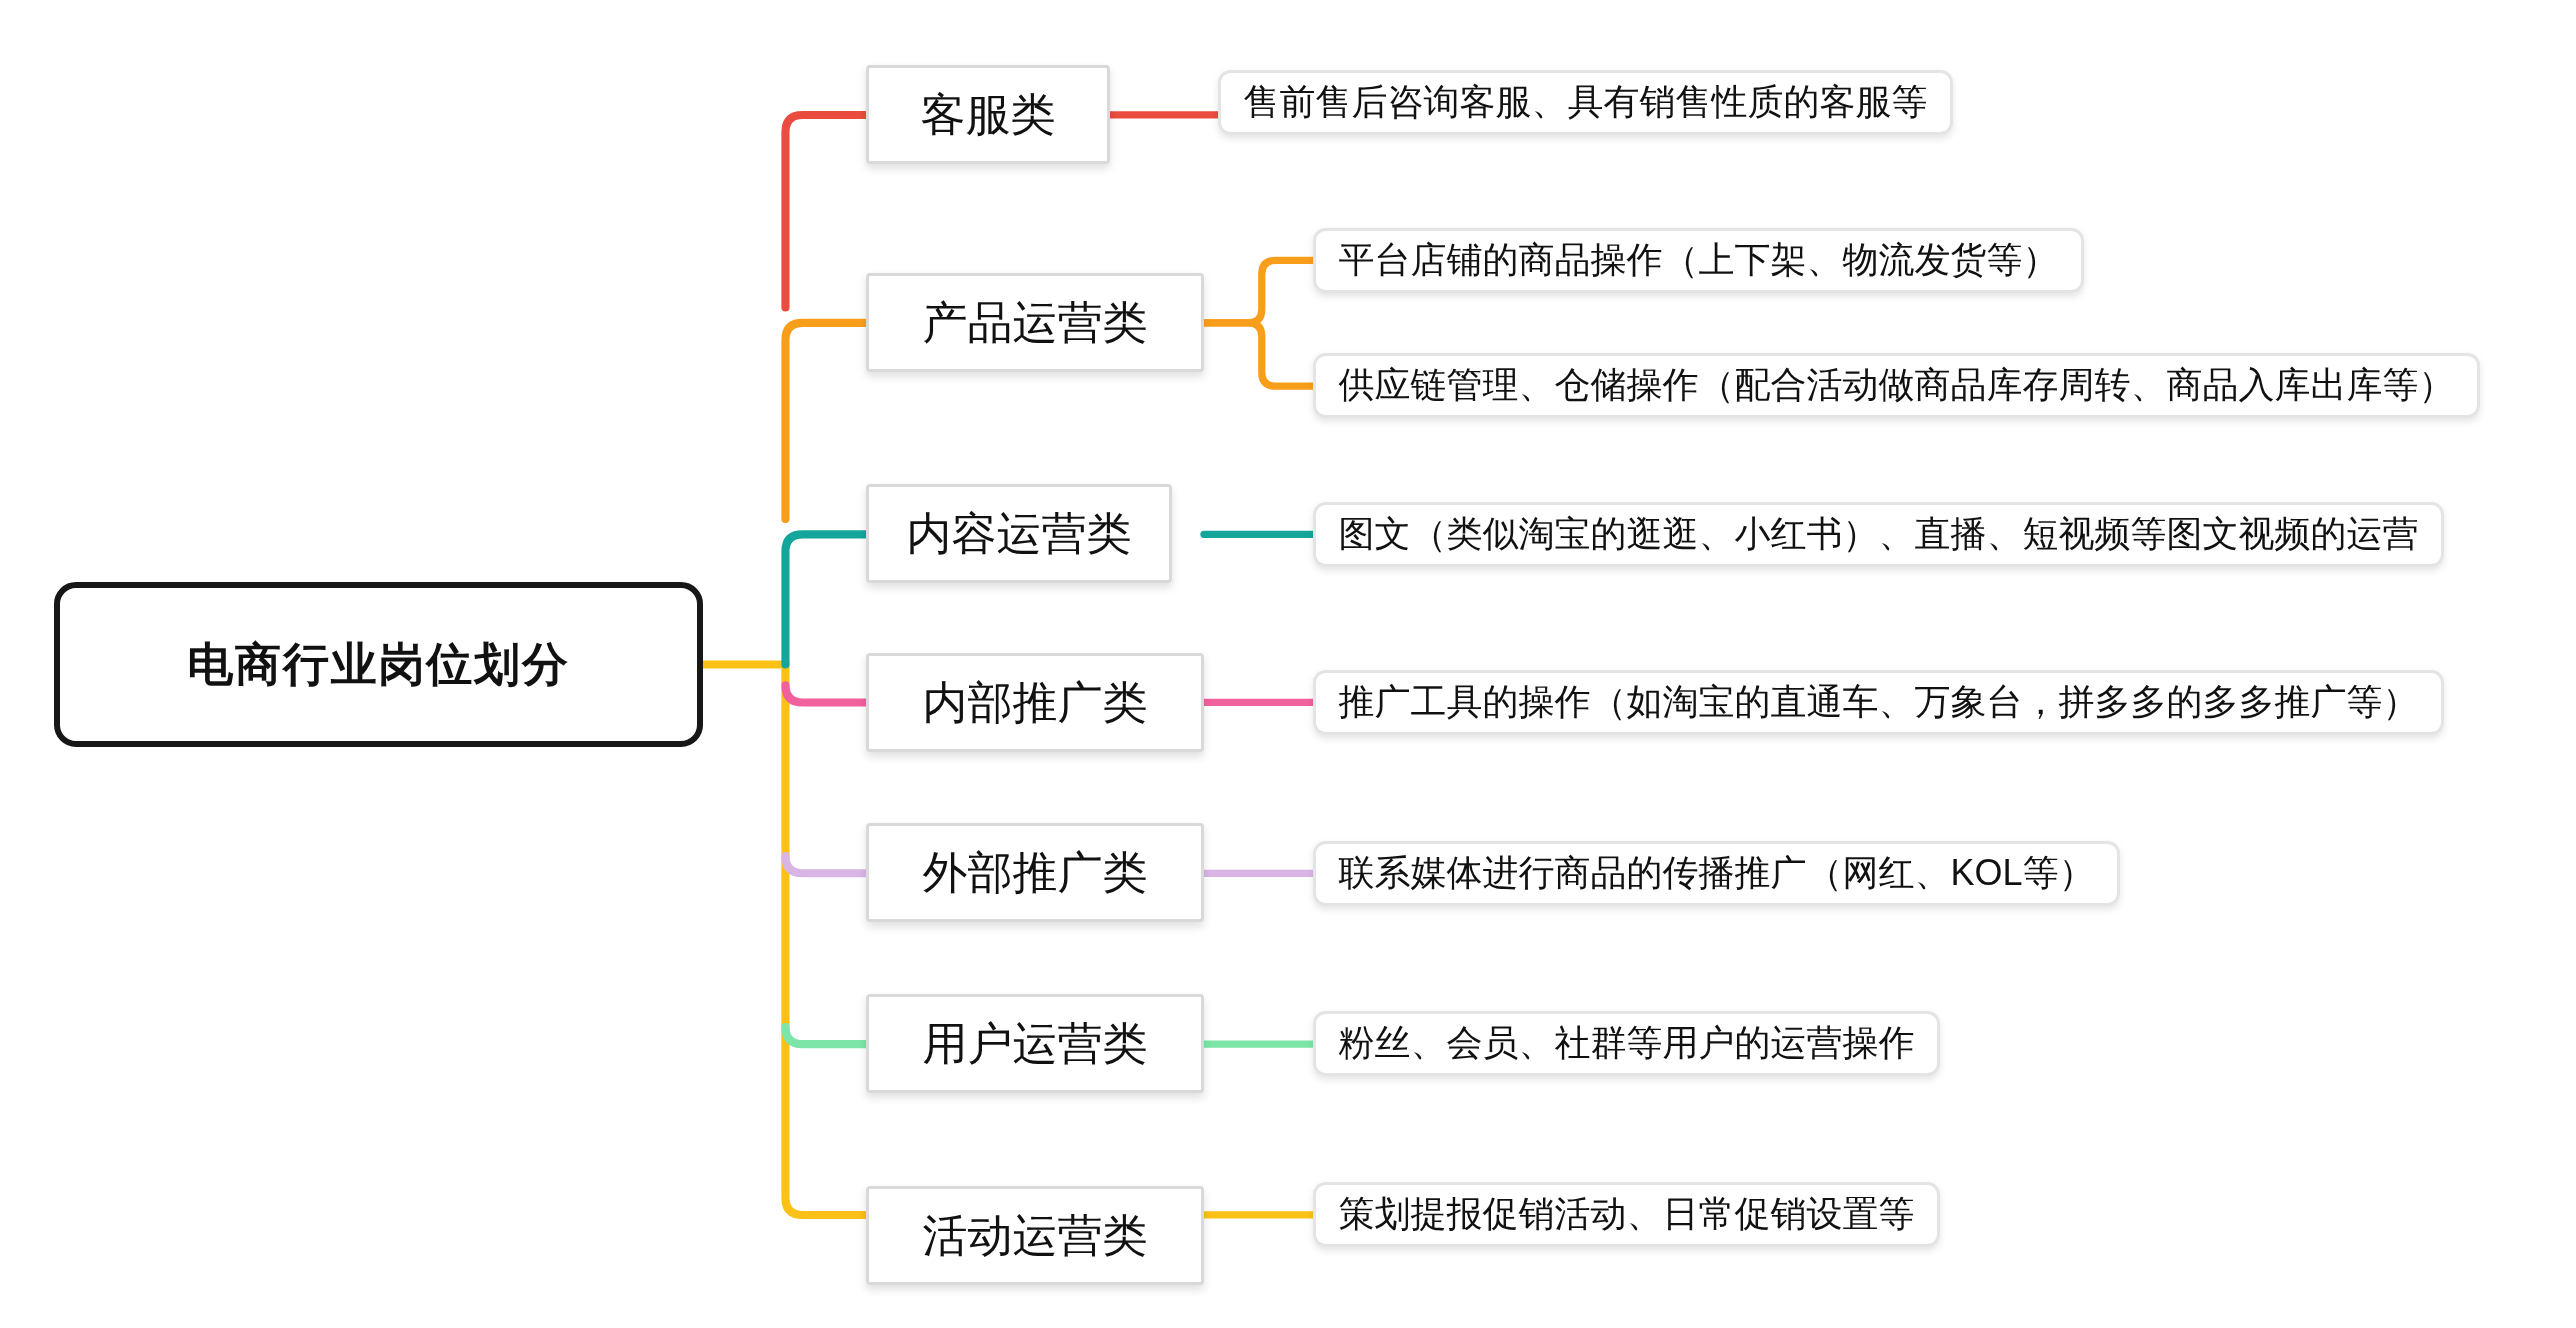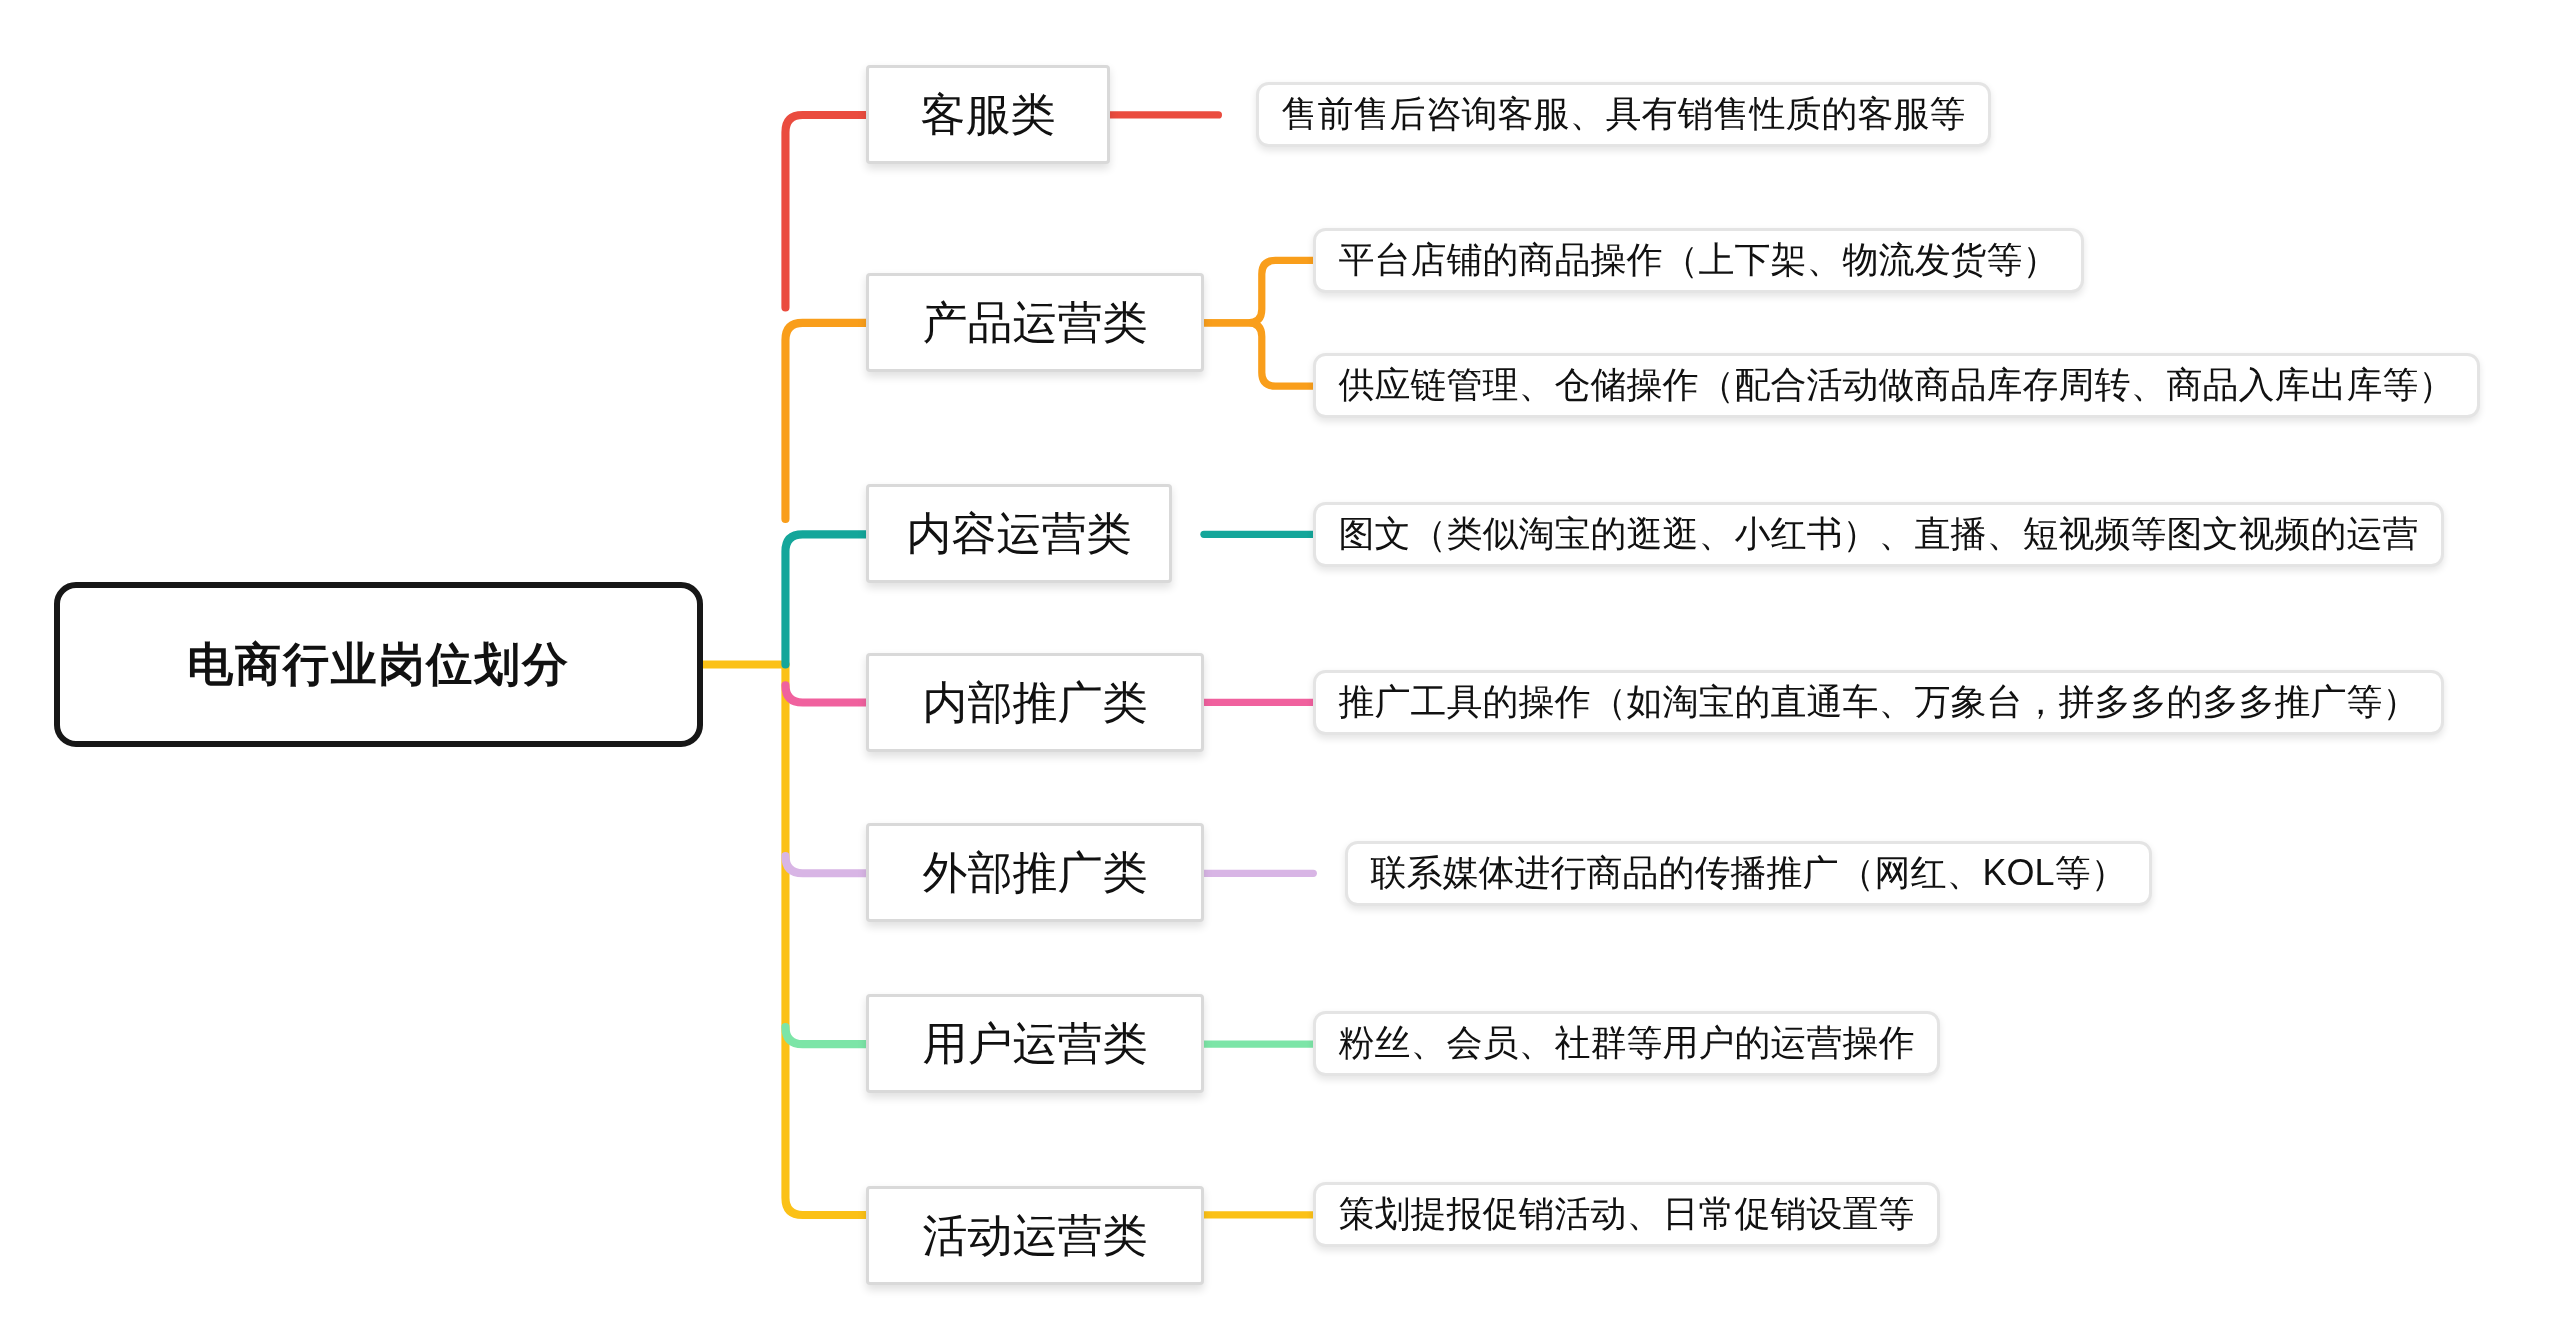--- a/index.html
+++ b/index.html
@@ -96,36 +96,36 @@
   <div class="node main" style="left:866px; top:823px; width:338px;">
     <span>外部推广类</span>
   </div>
   <div class="node main" style="left:866px; top:994px; width:338px;">
     <span>用户运营类</span>
   </div>
   <div class="node main" style="left:866px; top:1165px; width:338px;margin-top:21px;">
     <span>活动运营类</span>
   </div>
 
-  <div class="node child" style="left:1218px; top:82px;margin-left:38px;">
+  <div class="node child" style="left:1218px; top:70px;">
     <span>售前售后咨询客服、具有销售性质的客服等</span>
   </div>
   <div class="node child" style="left:1313px; top:228px;">
     <span>平台店铺的商品操作（上下架、物流发货等）</span>
   </div>
   <div class="node child" style="left:1313px; top:353px;">
     <span>供应链管理、仓储操作（配合活动做商品库存周转、商品入库出库等）</span>
   </div>
   <div class="node child" style="left:1313px; top:502px;">
     <span>图文（类似淘宝的逛逛、小红书）、直播、短视频等图文视频的运营</span>
   </div>
   <div class="node child" style="left:1313px; top:670px;">
     <span>推广工具的操作（如淘宝的直通车、万象台，拼多多的多多推广等）</span>
   </div>
-  <div class="node child" style="left:1313px; top:841px;margin-left:32px;">
+  <div class="node child" style="left:1313px; top:841px;">
     <span>联系媒体进行商品的传播推广（网红、KOL等）</span>
   </div>
   <div class="node child" style="left:1313px; top:1011px;">
     <span>粉丝、会员、社群等用户的运营操作</span>
   </div>
   <div class="node child" style="left:1313px; top:1182px;">
     <span>策划提报促销活动、日常促销设置等</span>
   </div>
 
 </div>

